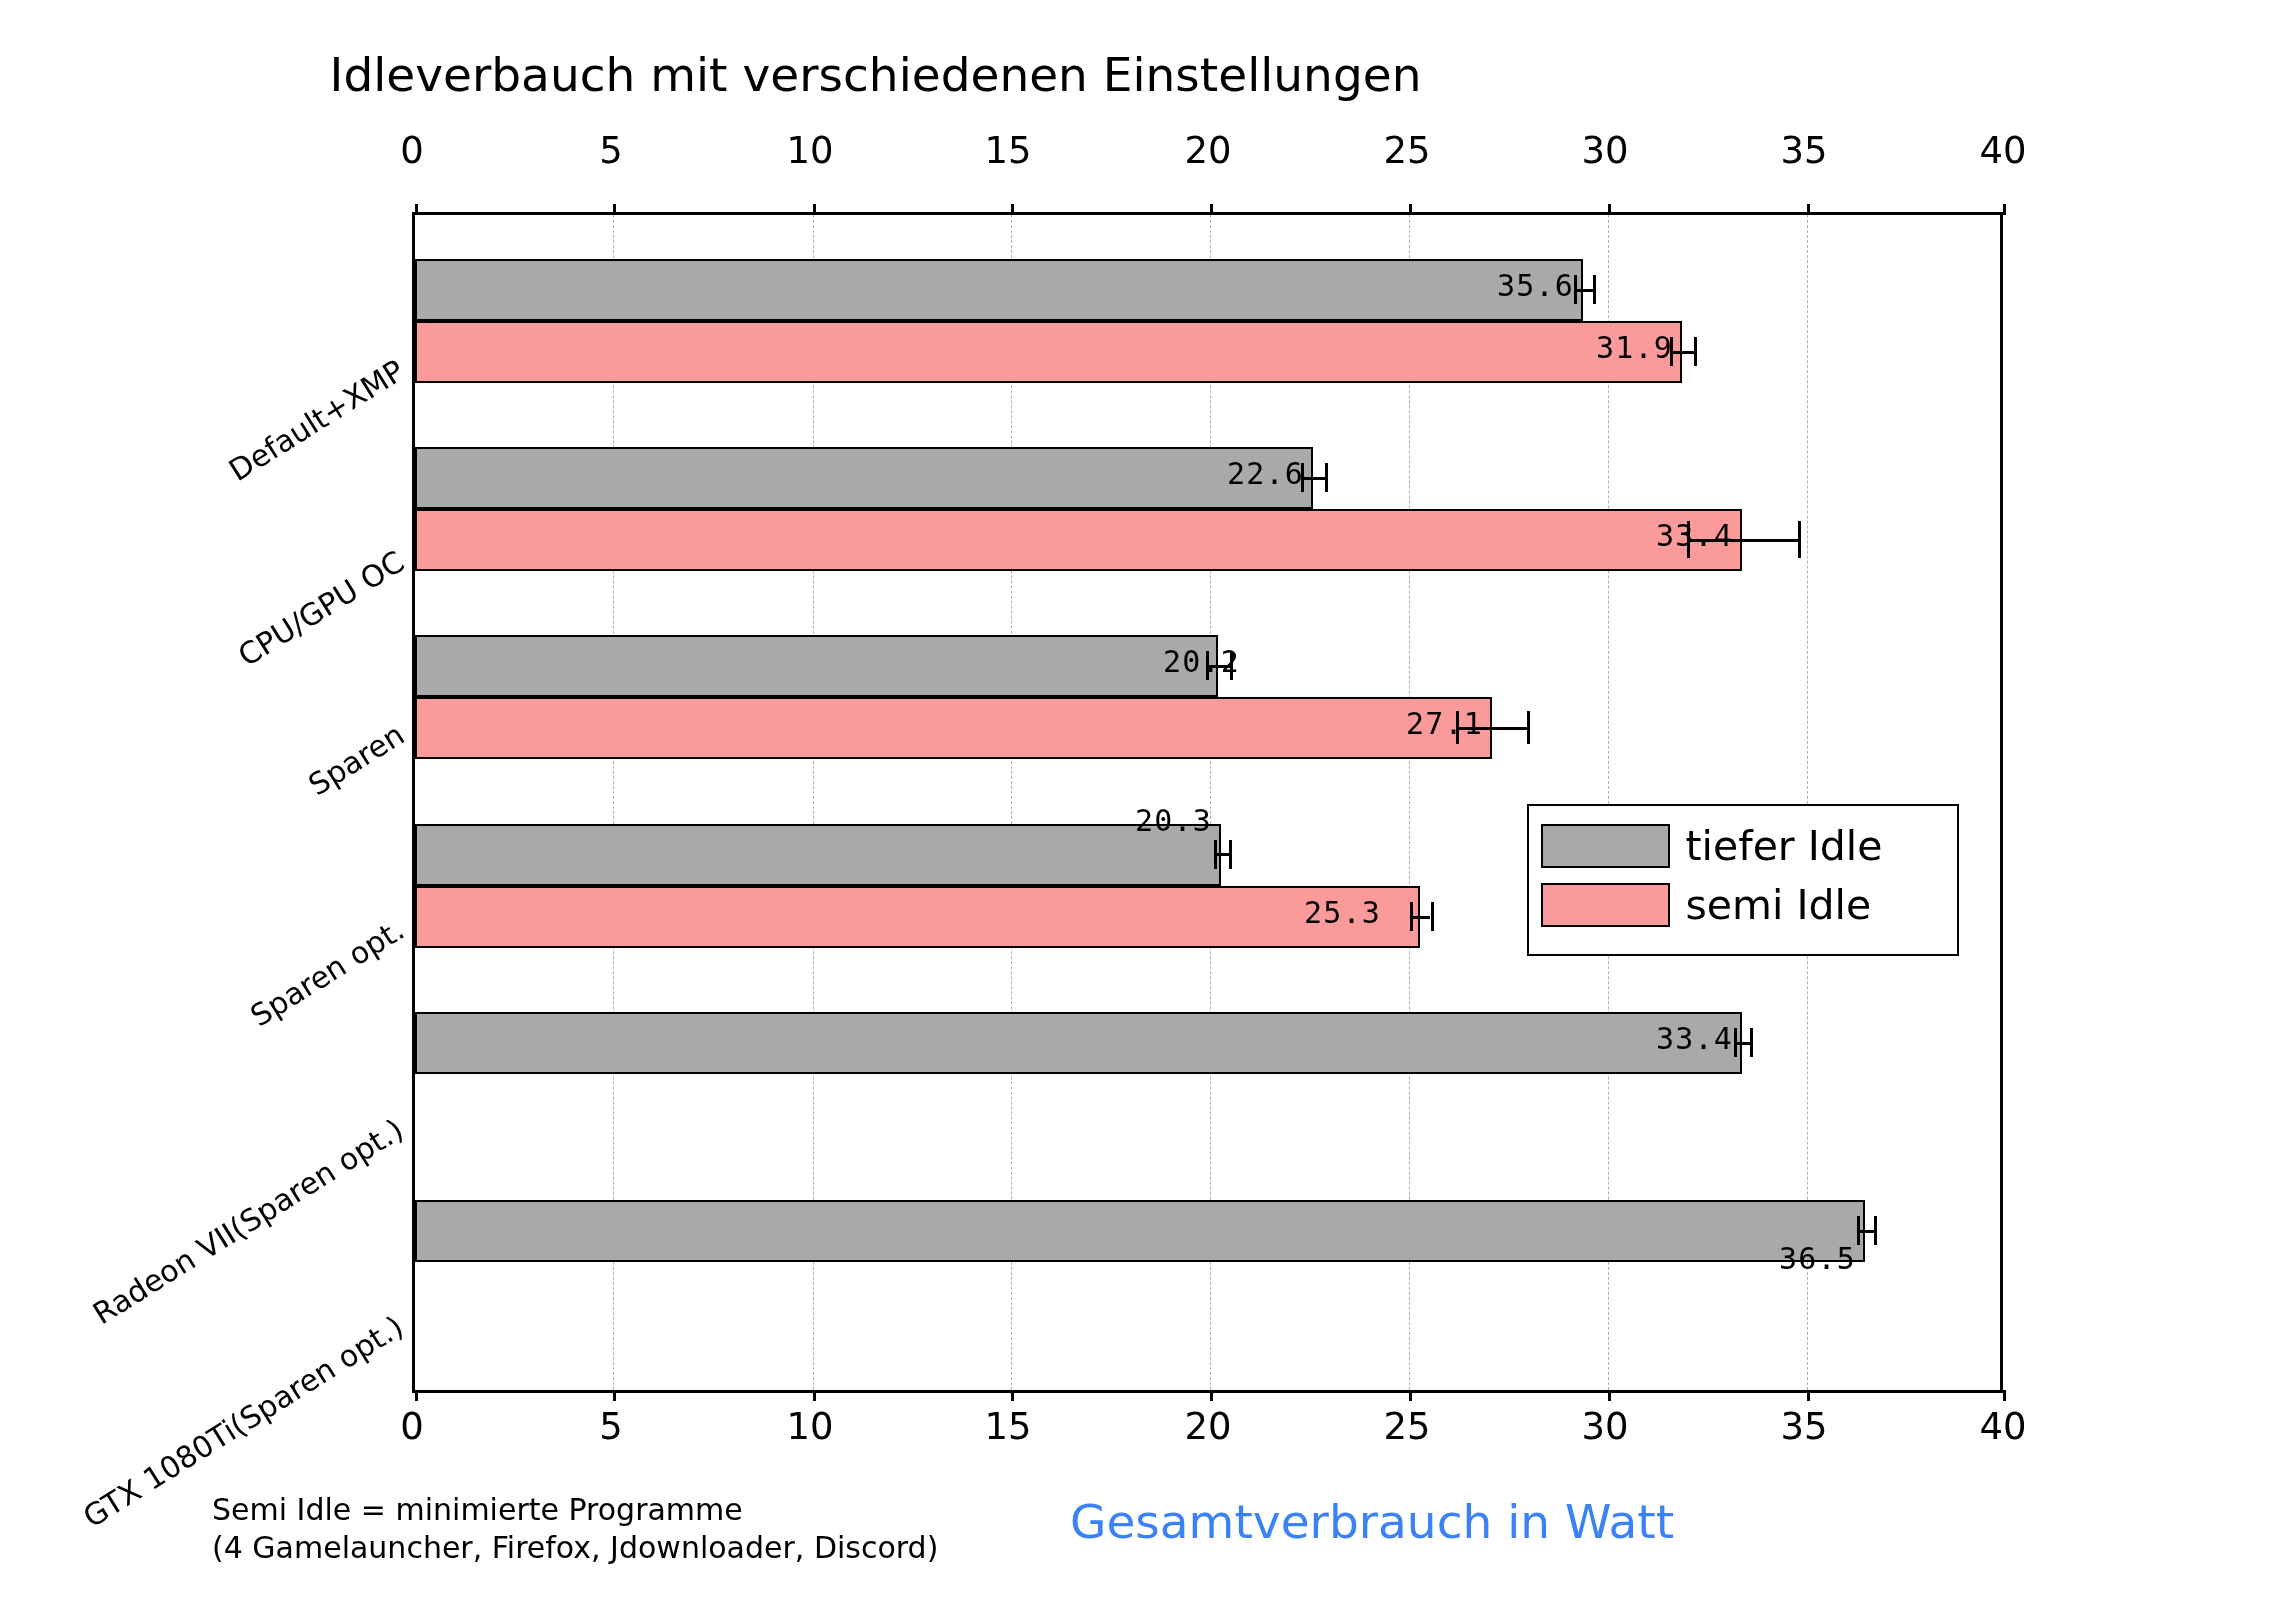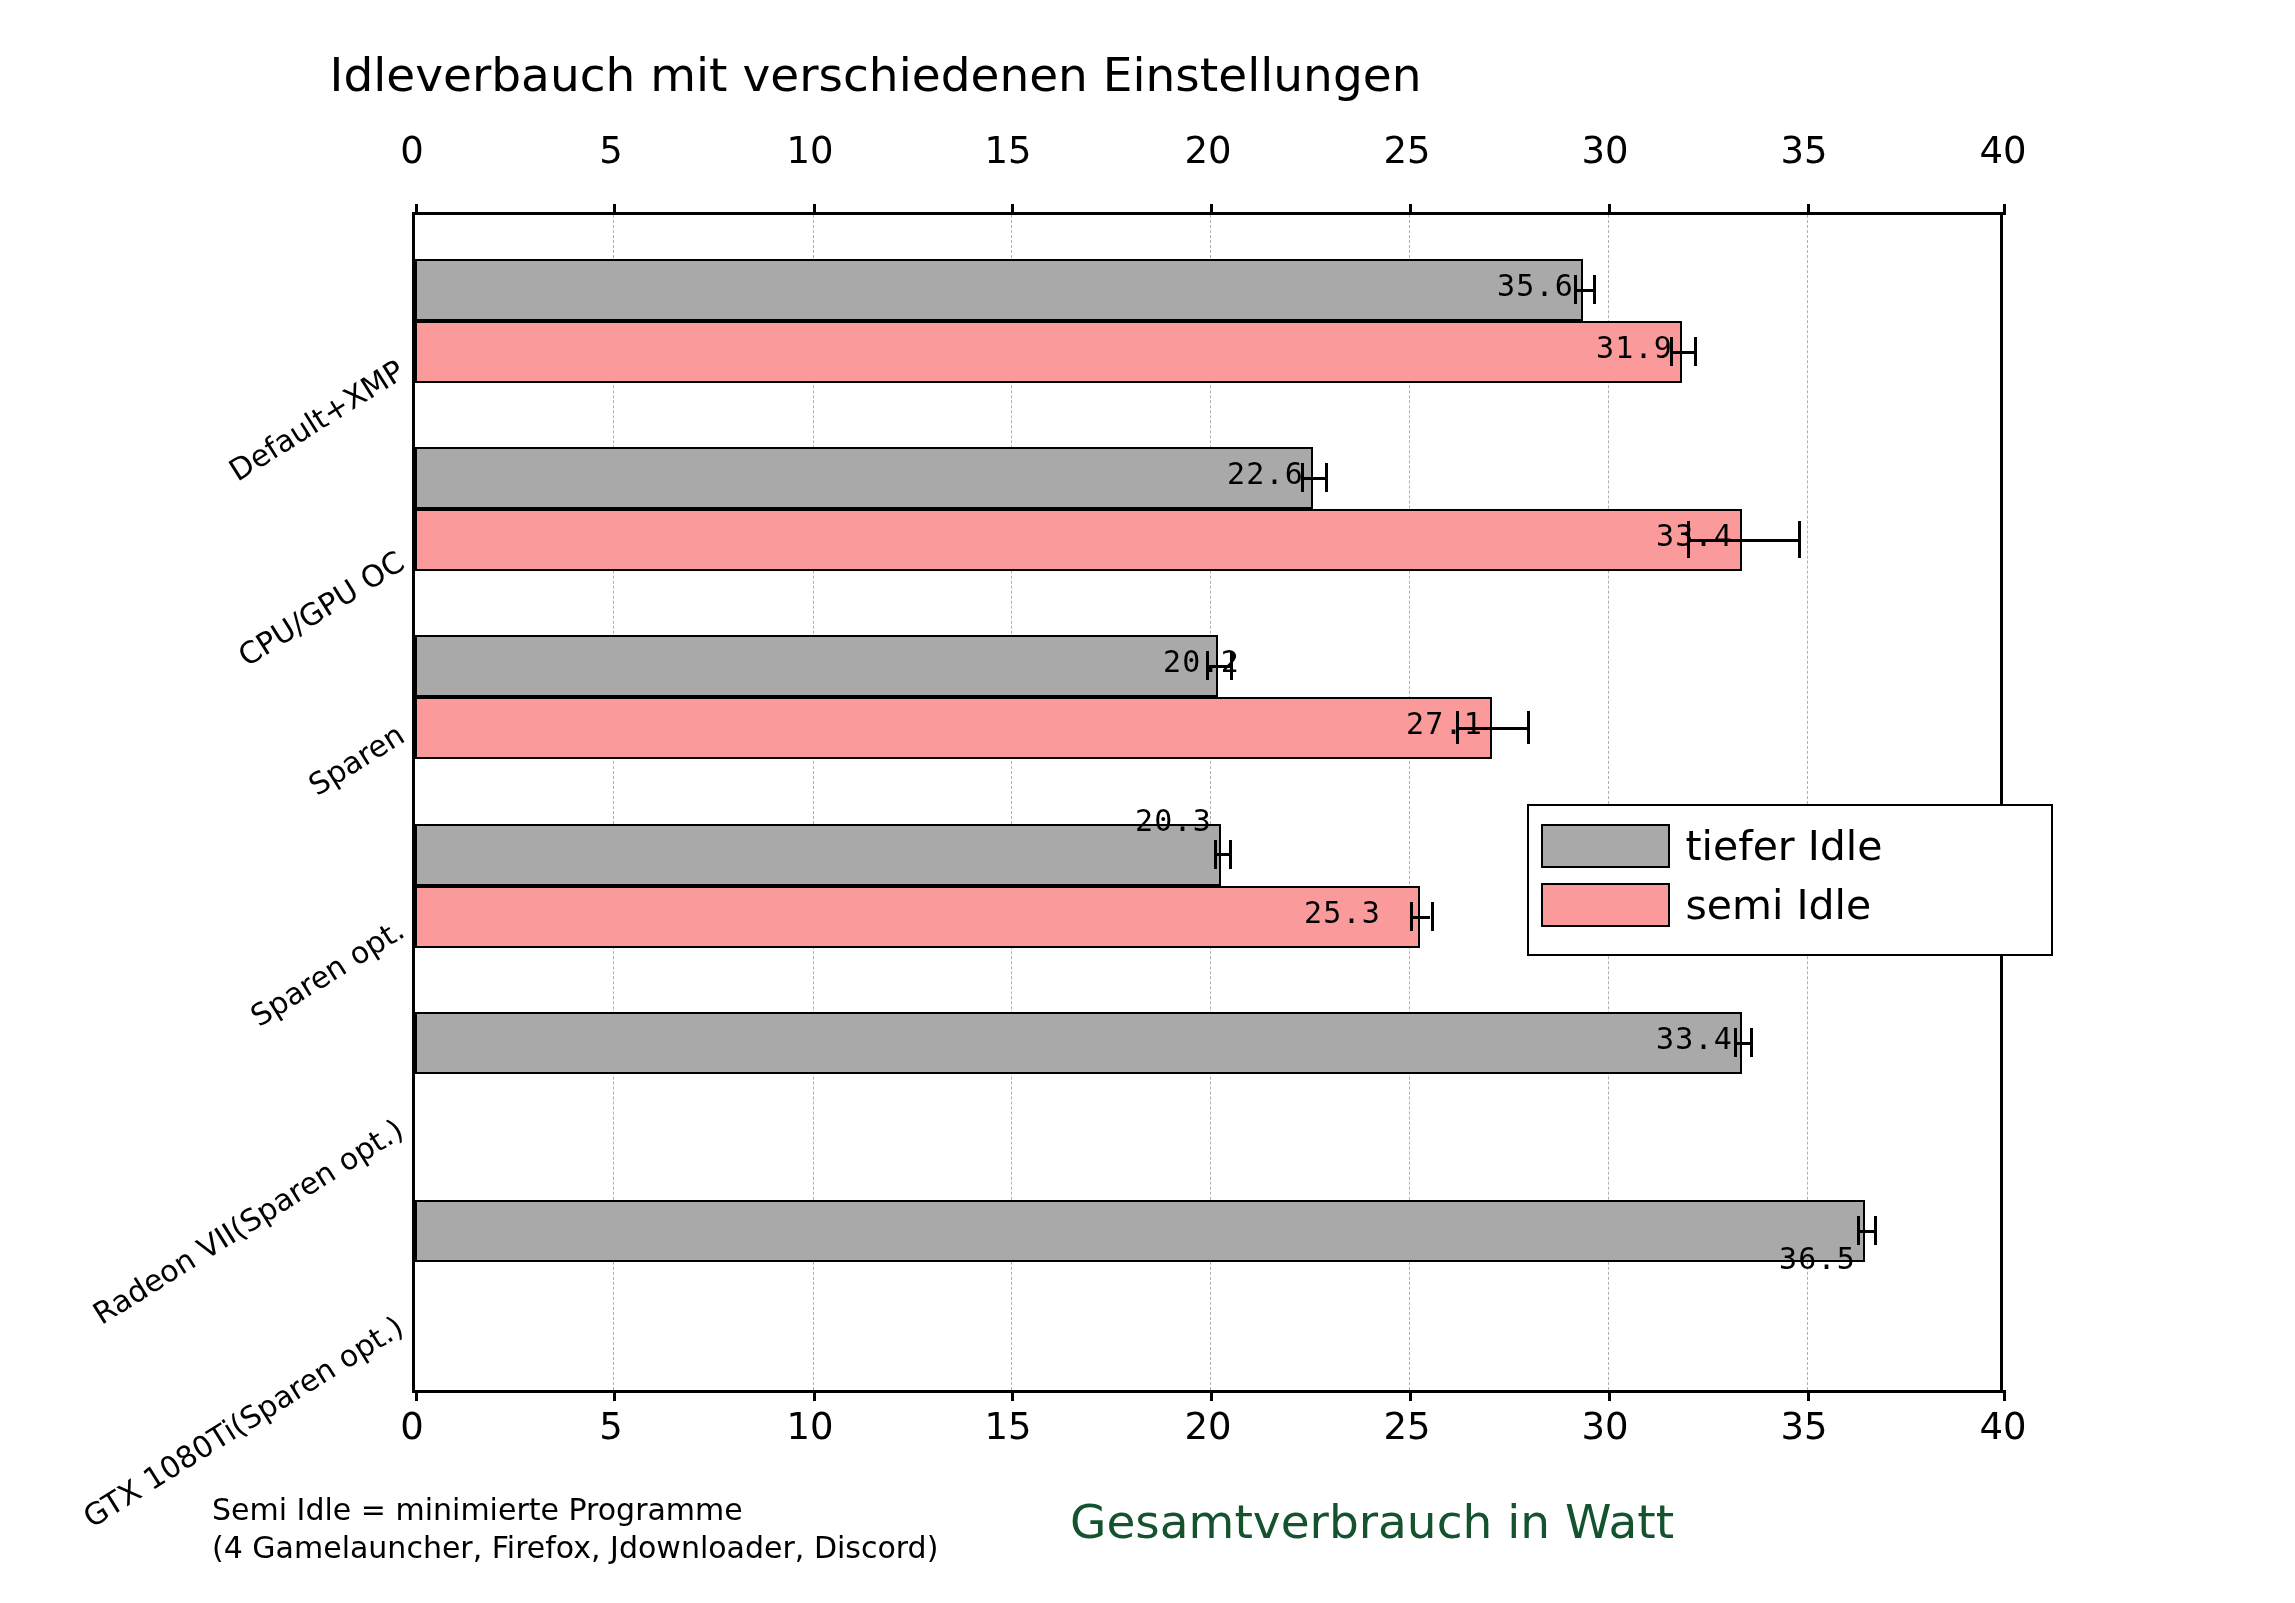--- a/index.html
+++ b/index.html
@@ -117,21 +117,21 @@
     transform-origin: right center;
     transform: rotate(-32deg);
     text-align: right;
   }
 
   
   #legend {
     position: absolute;
     left: 1527px;
     top: 804px;
-    width: 526px;
+    width: 432px;
     height: 152px;
     border: 2.4px solid #000;
     background: #fff;
     box-sizing: border-box;
     padding: 10.8px 12px;
   }
   .legend-row {
     display: flex;
     align-items: center;
     height: 59px;
@@ -149,21 +149,21 @@
     font-size: 41px;
     color: #000;
   }
 
   
   #xaxis-label {
     position: absolute;
     left: 1070px;
     top: 1494px;
     font-size: 47px;
-    color: #14532d;
+    color: #3b82f6;
     white-space: nowrap;
   }
   #footnote {
     position: absolute;
     left: 212px;
     top: 1491px;
     font-size: 30px;
     color: #000;
     line-height: 1.28;
     white-space: nowrap;

